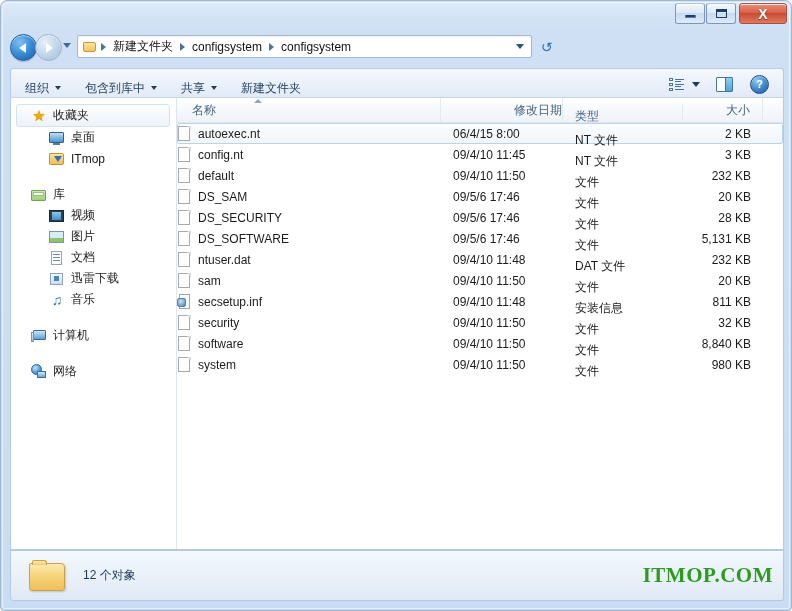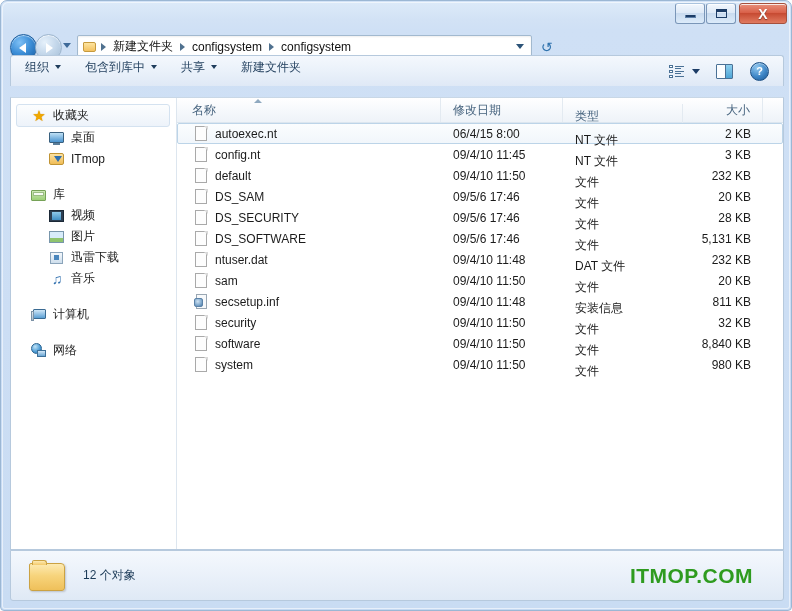--- a/index.html
+++ b/index.html
@@ -216,29 +216,29 @@
     position: absolute; left: 7px; top: 8px;
     width: 5px; height: 1.6px;
     background: #2f6fa8;
     transform: rotate(45deg);
     transform-origin: left center;
   }
 
   
   #toolbar {
     position: absolute;
-    left: 9px; top: 54px;
+    left: 9px; top: 67px;
     width: 774px; height: 31px;
     background: linear-gradient(to bottom, #f4f8fd 0%, #eaf1fa 50%, #dfe9f6 100%);
     border: 1px solid #b6c9dd;
     border-bottom: none;
     border-radius: 3px 3px 0 0;
     box-sizing: border-box;
     display: flex;
-    align-items: flex-start;
+    align-items: flex-end;
   }
   .tb-item {
     display: flex;
     align-items: center;
     height: 22px;
     padding: 0 10px;
     margin-left: 4px;
     font-size: 12px;
     color: #1f3d5c;
     border-radius: 2px;
@@ -531,21 +531,21 @@
   }
   .col {
     height: 24px;
     display: flex;
     align-items: center;
     box-sizing: border-box;
     border-right: 1px solid #e3eaf1;
     position: relative;
   }
   .col-name { width: 264px; padding-left: 15px; }
-  .col-date { width: 122px; padding-left: 12px; }
+  .col-date { width: 122px; padding-left: 12px; justify-content: flex-end; }
   .col-type { width: 120px; padding-left: 12px; margin-top: 12px; }
   .col-size { width: 80px; padding-right: 12px; justify-content: flex-end; }
   #sort-arrow {
     position: absolute;
     left: 77px; top: 1px;
     width: 0; height: 0;
     border-left: 4px solid transparent;
     border-right: 4px solid transparent;
     border-bottom: 4px solid #8fa9c0;
   }
@@ -563,21 +563,21 @@
     background: linear-gradient(to bottom, #fbfdfe, #f1f6fb);
     border: 1px solid #bcd4e8;
     border-radius: 2px;
   }
   .cell {
     height: 100%;
     display: flex;
     align-items: center;
     box-sizing: border-box;
   }
-  .cell-name { width: 263px; padding-left: 17px; }
+  .cell-name { width: 263px; padding-left: 0; }
   .cell-date { width: 122px; padding-left: 12px; color: #1b1b1b; }
   .cell-type { width: 120px; padding-left: 12px; color: #1b1b1b; margin-top: 13px; }
   .cell-size { width: 80px; padding-right: 12px; justify-content: flex-end; color: #1b1b1b; }
   .fname { margin-left: 7px; white-space: nowrap; }
 
   
   .fico { width: 13px; height: 15px; position: relative; flex: none; }
   .fico-file::before {
     content: "";
     position: absolute; left: 0; top: 0;
@@ -650,26 +650,26 @@
     border-radius: 2px 3px 0 0;
     box-sizing: border-box;
   }
   #status-text {
     margin-left: 14px;
     font-size: 12px;
     color: #1b3a57;
   }
   #watermark {
     margin-left: auto;
-    margin-right: 30px;
+    margin-right: 10px;
     font-size: 21px;
     font-weight: bold;
     color: #2e9b1f;
     letter-spacing: 0.5px;
-    font-family: Liberation Sans, sans-serif;
+    font-family: Liberation Serif, serif;
   }
 </style>
 </head>
 <body>
 
 <div id="window">
   <div id="frame-inner"></div>
 
   <div id="titlebar">
     <div id="win-buttons">
@@ -769,20 +769,24 @@
         <span class="ico ico-lib"></span>
         <span class="nav-label">库</span>
       </div>
       <div class="nav-child">
         <span class="ico ico-video"></span>
         <span class="nav-label">视频</span>
       </div>
       <div class="nav-child">
         <span class="ico ico-picture"></span>
         <span class="nav-label">图片</span>
+      </div>
+      <div class="nav-child">
+        <span class="ico ico-doc"></span>
+        <span class="nav-label">文档</span>
       </div>
       <div class="nav-child">
         <span class="ico ico-dl"></span>
         <span class="nav-label">迅雷下载</span>
       </div>
       <div class="nav-child">
         <span class="ico ico-music">♫</span>
         <span class="nav-label">音乐</span>
       </div>
 

